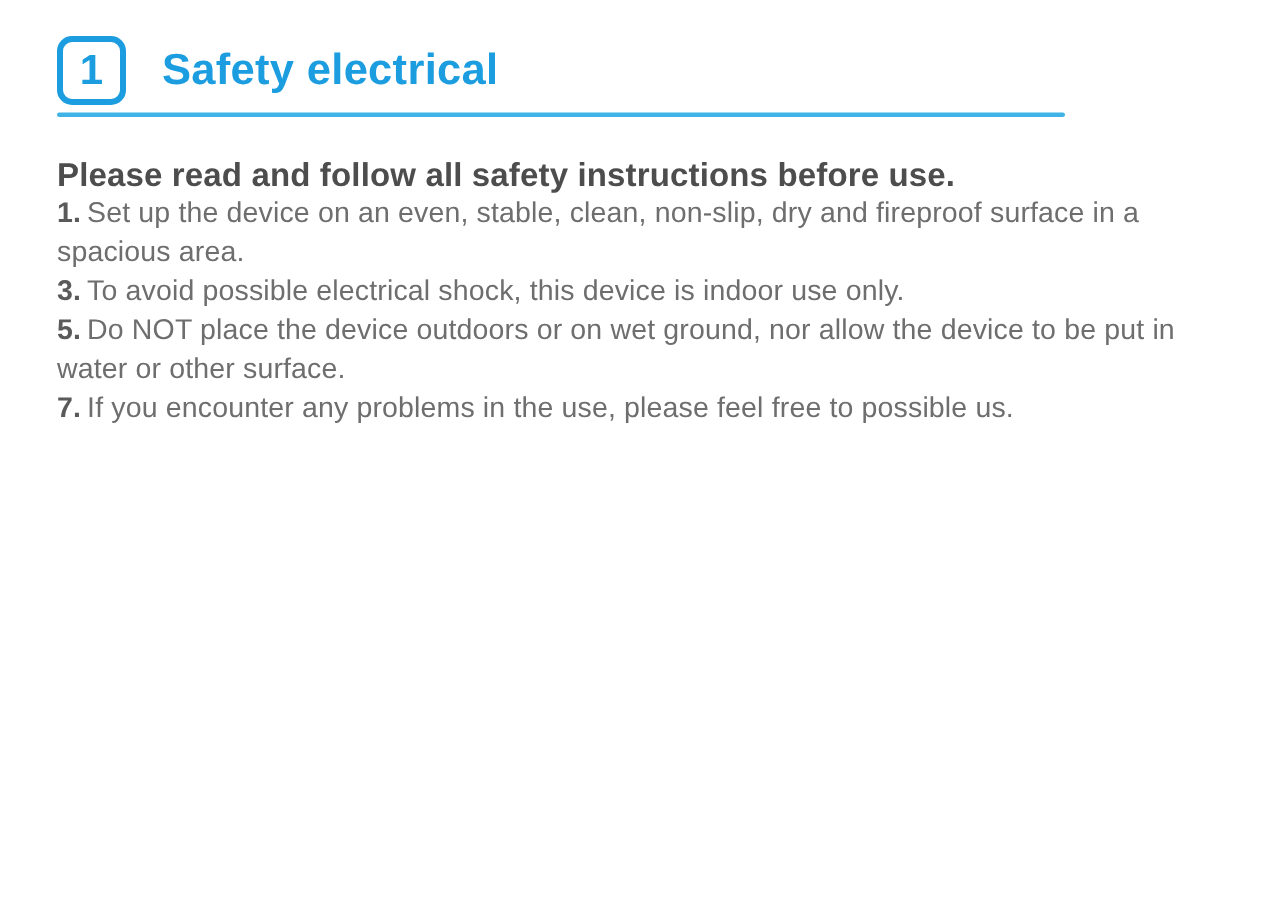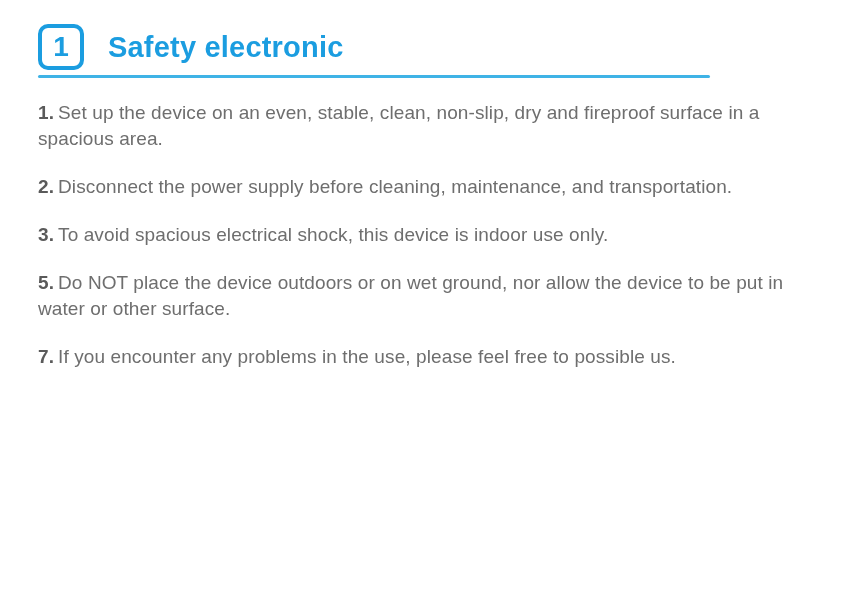--- a/index.html
+++ b/index.html
@@ -55,55 +55,52 @@
     margin-top: 26px;
     font-size: 22px;
     font-weight: bold;
     color: var(--subtitle);
     letter-spacing: 0.1px;
   }
   .items {
     width: 765px;
   }
   .item {
-    margin-top: 22px;
     font-size: 19px;
     line-height: 26px;
     color: var(--body);
     letter-spacing: 0.1px;
   }
   .item .item-num {
     font-weight: bold;
     color: #5a5a5a;
     margin-right: 4px;
   }
 </style>
 </head>
 <body>
 
 <div class="page">
 
   <div class="header-row">
     <div class="num-box">
       <span>1</span>
     </div>
-    <div class="section-title">Safety electronic</div>
+    <div class="section-title">Safety electrical</div>
   </div>
   <div class="title-rule"></div>
 
+  <div class="subtitle">Please read and follow all safety instructions before use.</div>
 
   <div class="items">
     <div class="item">
       <span class="item-num">1.</span><span>Set up the device on an even, stable, clean, non-slip, dry and fireproof surface in a spacious area.</span>
     </div>
     <div class="item">
-      <span class="item-num">2.</span><span>Disconnect the power supply before cleaning, maintenance, and transportation.</span>
-    </div>
-    <div class="item">
-      <span class="item-num">3.</span><span>To avoid spacious electrical shock, this device is indoor use only.</span>
+      <span class="item-num">3.</span><span>To avoid possible electrical shock, this device is indoor use only.</span>
     </div>
     <div class="item">
       <span class="item-num">5.</span><span>Do NOT place the device outdoors or on wet ground, nor allow the device to be put in water or other surface.</span>
     </div>
     <div class="item">
       <span class="item-num">7.</span><span>If you encounter any problems in the use, please feel free to possible us.</span>
     </div>
   </div>
 
 </div>

